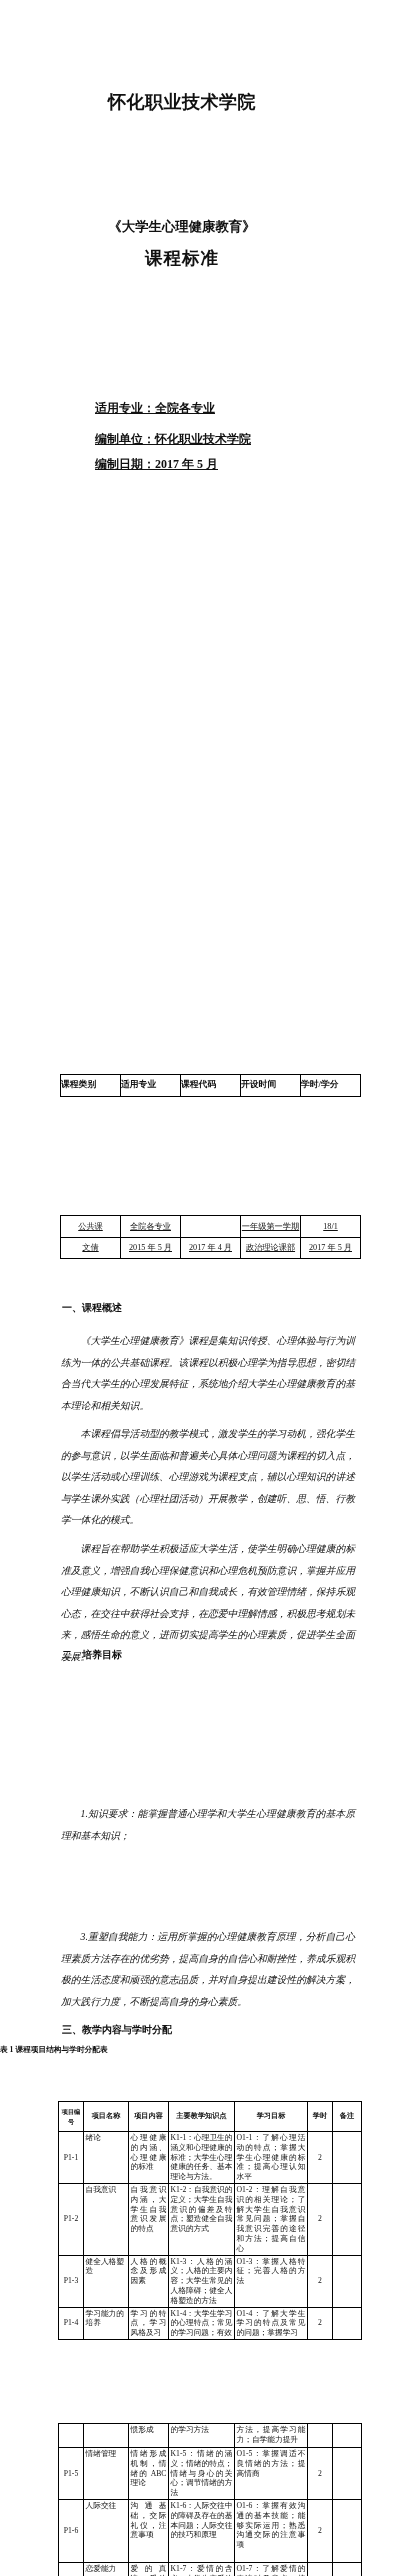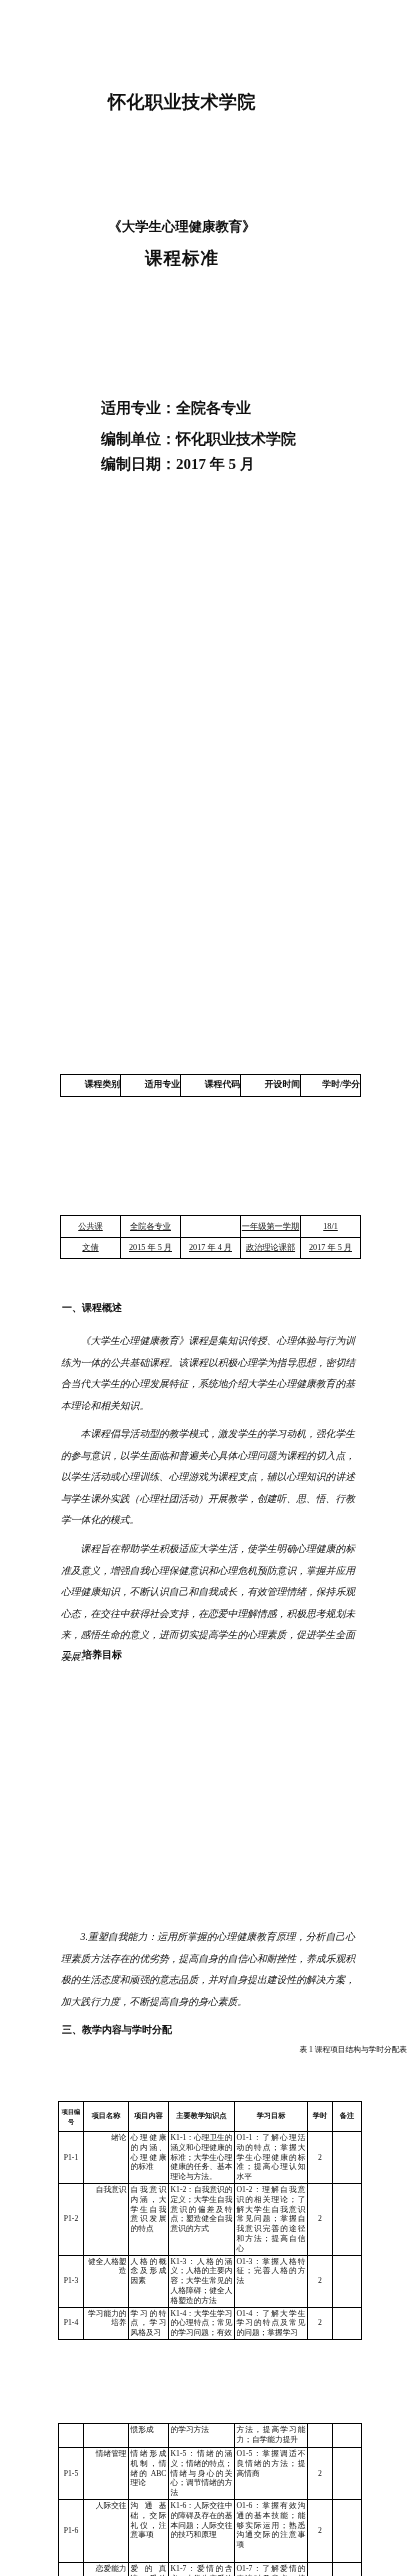--- a/index.html
+++ b/index.html
@@ -3,39 +3,39 @@
 <meta charset="utf-8">
 <style>
   html,body{margin:0;padding:0;background:#ffffff;}
   body{font-family:"Liberation Serif","DejaVu Serif",serif;color:#111111;}
   #doc{position:relative;width:412px;height:4082px;background:#ffffff;overflow:hidden;}
   .abs{position:absolute;}
   .center{left:0;width:364px;text-align:center;}
   .school{top:90px;font-size:18px;font-weight:bold;letter-spacing:0.5px;}
   .ctitle{top:218px;font-size:13.4px;font-weight:bold;}
   .dtype{top:246px;font-size:17.5px;font-weight:bold;letter-spacing:1px;}
-  .cmeta{left:101px;font-size:15px;font-weight:bold;line-height:15.5px;}
+  .cmeta{left:95px;font-size:12px;font-weight:bold;line-height:15.5px;text-decoration:underline;}
   .issuer{top:634px;font-size:15px;font-weight:bold;letter-spacing:1px;}
   .h2{left:62px;font-size:10px;font-weight:bold;line-height:15.5px;white-space:nowrap;}
   .body-text{left:61px;width:294px;font-size:9.8px;line-height:21.6px;text-align:justify;}
   .ind{text-indent:19.6px;font-style:italic;}
-  .caption{font-size:7.7px;font-weight:normal;line-height:10.3px;text-align:right;}
+  .caption{font-size:7.7px;font-weight:bold;line-height:10.3px;text-align:left;}
   table{border-collapse:collapse;table-layout:fixed;}
   .t{position:absolute;border:1px solid #000;background:#fff;}
   .t th,.t td{border:0.5px solid #000;overflow:hidden;padding:0;}
   
   .ti{left:60px;width:299px;}
-  .ti th{font-size:8.8px;font-weight:bold;text-align:right;vertical-align:middle;}
+  .ti th{font-size:8.8px;font-weight:bold;text-align:left;vertical-align:middle;}
   .ti td{font-size:8.2px;font-weight:normal;text-align:center;vertical-align:middle;text-decoration:underline;}
   
   .t1{left:58px;width:302px;font-size:7.7px;line-height:9.8px;margin-top:40px;}
   .t1 th{font-size:7.2px;font-weight:bold;text-align:center;vertical-align:middle;}
   .t1 th.small{font-size:6.2px;}
   .t1 td{padding:1px 1.5px;vertical-align:top;text-align:justify;}
-  .t1 td.c{text-align:right;}
+  .t1 td.c{text-align:left;}
   .t1 td.m{text-align:center;vertical-align:middle;}
 </style>
 </head>
 <body>
 
 <div id="doc">
 
   <div class="abs center school">怀化职业技术学院</div>
   <div class="abs center ctitle">《大学生心理健康教育》</div>
   <div class="abs center dtype">课程标准</div>
@@ -87,20 +87,21 @@
     </tr>
   </tbody>
     </table>
 
   <div class="abs h2" style="top:1300px">一、课程概述</div>
   <div class="abs body-text ind" style="top:1330px">《大学生心理健康教育》课程是集知识传授、心理体验与行为训练为一体的公共基础课程。该课程以积极心理学为指导思想，密切结合当代大学生的心理发展特征，系统地介绍大学生心理健康教育的基本理论和相关知识。</div>
   <div class="abs body-text ind" style="top:1423px">本课程倡导活动型的教学模式，激发学生的学习动机，强化学生的参与意识，以学生面临和普遍关心具体心理问题为课程的切入点，以学生活动或心理训练、心理游戏为课程支点，辅以心理知识的讲述与学生课外实践（心理社团活动）开展教学，创建听、思、悟、行教学一体化的模式。</div>
   <div class="abs body-text ind" style="top:1538px">课程旨在帮助学生积极适应大学生活，使学生明确心理健康的标准及意义，增强自我心理保健意识和心理危机预防意识，掌握并应用心理健康知识，不断认识自己和自我成长，有效管理情绪，保持乐观心态，在交往中获得社会支持，在恋爱中理解情感，积极思考规划未来，感悟生命的意义，进而切实提高学生的心理素质，促进学生全面发展。</div>
 
   <div class="abs h2" style="top:1647px">二、培养目标</div>
+  <div class="abs body-text ind" style="top:1803px">1.知识要求：能掌握普通心理学和大学生心理健康教育的基本原理和基本知识；</div>
   <div class="abs body-text ind" style="top:1926px">3.重塑自我能力：运用所掌握的心理健康教育原理，分析自己心理素质方法存在的优劣势，提高自身的自信心和耐挫性，养成乐观积极的生活态度和顽强的意志品质，并对自身提出建设性的解决方案，加大践行力度，不断提高自身的身心素质。</div>
 
   <div class="abs h2" style="top:2022px">三、教学内容与学时分配</div>
   <div class="abs caption" style="top:2045px;left:0;width:407px">表 1 课程项目结构与学时分配表</div>
 
   <table class="t t1" style="top:2061px">
     <colgroup>
         <col style="width:25px">
         <col style="width:45px">
         <col style="width:40px">

